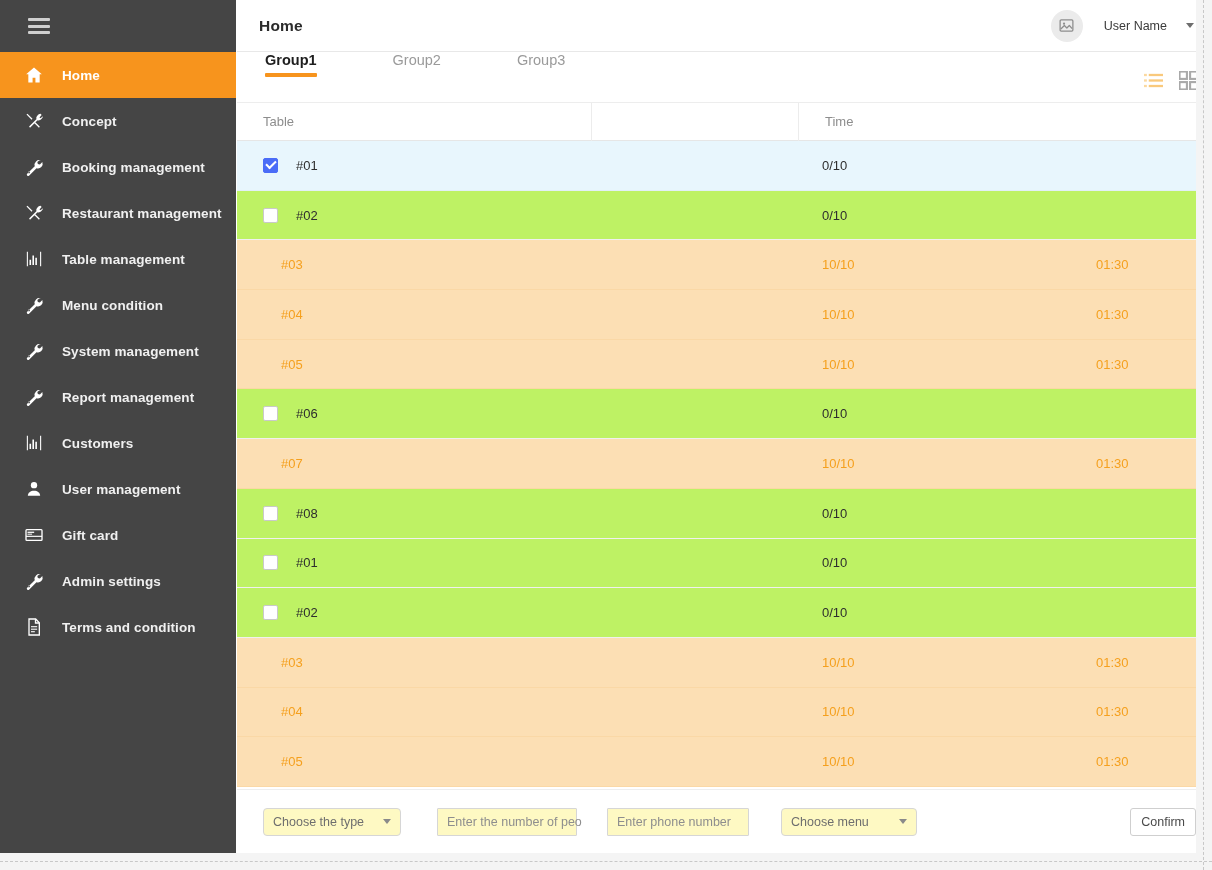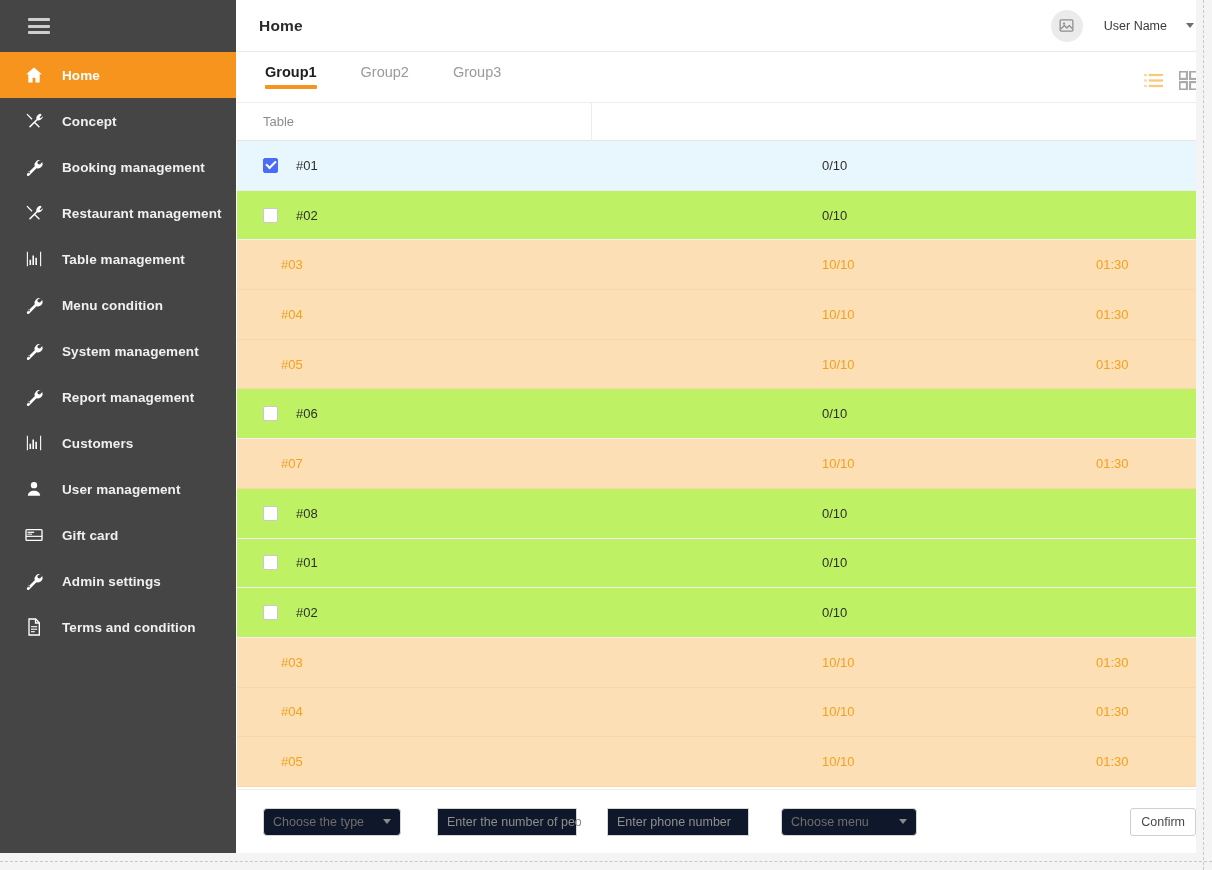--- a/index.html
+++ b/index.html
@@ -121,21 +121,21 @@
 
   
   .tabbar {
     height: 50px; min-height: 50px;
     display: flex; align-items: flex-end;
     justify-content: space-between;
     padding: 0 14px 0 0;
     background: #ffffff;
     position: relative;
   }
-  .tabs { display: flex; align-items: center; height: 100%; }
+  .tabs { display: flex; align-items: flex-start; height: 100%; gap: 32px; }
   .tab {
     position: relative;
     font-size: 14.5px;
     color: #9a9a9a;
     padding: 0 22px 10px 22px;
     cursor: pointer;
     white-space: nowrap;
   }
   .tab:first-child { padding-left: 28px; }
   .tab.active { color: #1e1e1e; font-weight: 700; }
@@ -227,21 +227,21 @@
     border-top: 1px solid #eeeeee;
     display: flex; align-items: center;
     padding: 0 16px 0 26px;
     background: #ffffff;
     gap: 0;
   }
   .fld {
     height: 28px;
     font-size: 12.5px;
     color: #6e6e6e;
-    background: #0f172a;
+    background: #fef9c3;
     display: flex; align-items: center;
     border: 1px solid #d6d6d6;
     padding: 0 9px;
     white-space: nowrap;
     cursor: pointer;
   }
   .fld.sel { border-radius: 4px; justify-content: space-between; }
   .fld.txt { border-radius: 1px; color: #8e8e8e; }
   .caret {
     width: 0; height: 0;
@@ -460,20 +460,21 @@
             <rect x="10.5" y="10.5" width="7" height="7" fill="#ffffff" stroke="#a9a9a9" stroke-width="2"></rect>
           </svg>
         </span>
       </div>
     </div>
 
     <div class="table-wrap">
       <div class="thead">
         <div class="th col-table">Table</div>
         <div class="th col-spacer"></div>
+        <div class="th col-time">Time</div>
       </div>
       <div id="tbody">
           <div class="row selected">
             <div class="cell cell-table">
               <span class="cbox checked"></span>
               <span class="tbl-name">#01</span>
             </div>
             <div class="cell cell-spacer"></div>
             <div class="cell cell-person">0/10</div>
             <div class="cell cell-time"></div>

